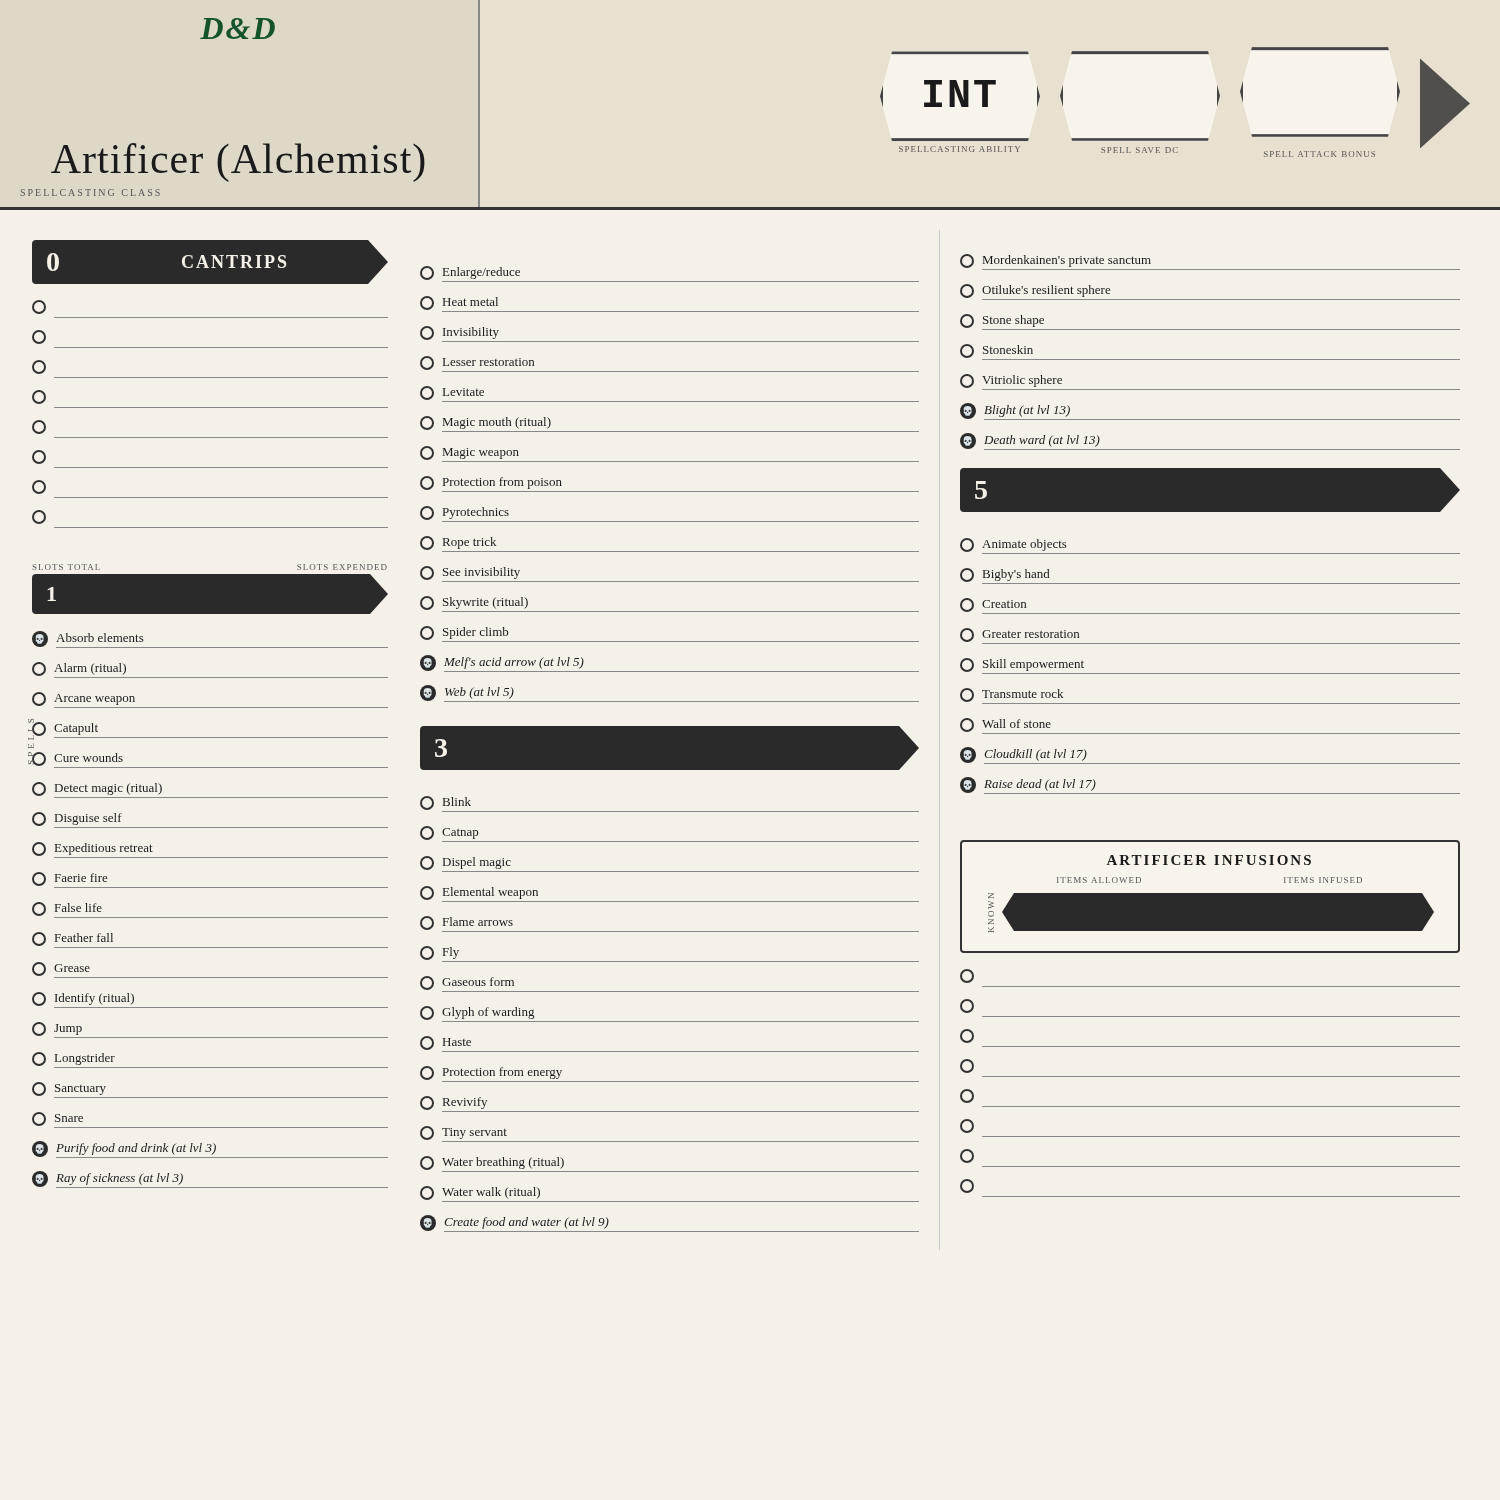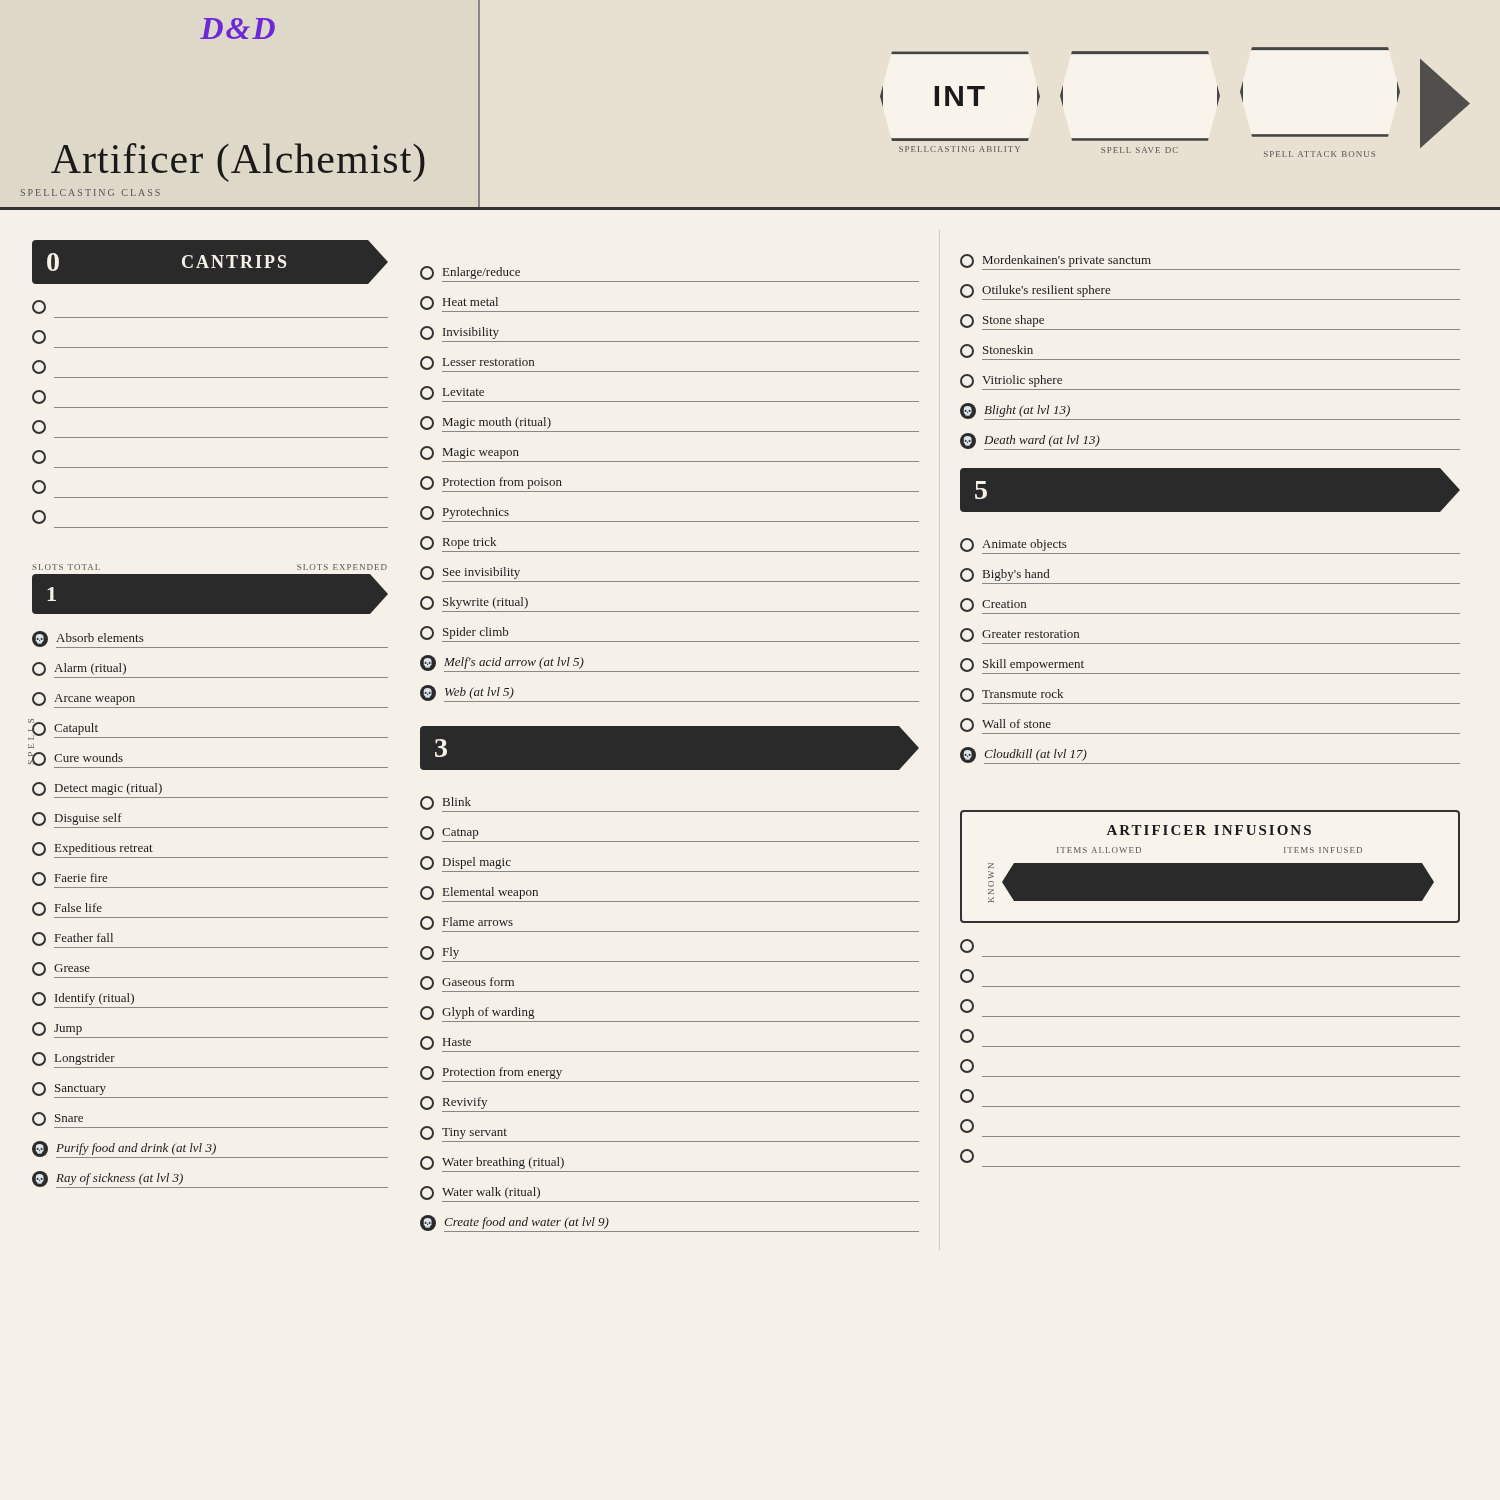--- a/index.html
+++ b/index.html
@@ -33,21 +33,21 @@
       justify-content: flex-end;
       padding-bottom: 12px;
     }
     .dnd-logo {
       position: absolute;
       top: 10px;
       left: 50%;
       transform: translateX(-50%);
       font-size: 32px;
       font-weight: 900;
-      color: #6d28d9;
+      color: #14532d;
       font-style: italic;
       letter-spacing: 2px;
     }
     .class-title {
       font-family: 'Palatino Linotype', Palatino, serif;
       font-size: 42px;
       font-weight: 400;
       letter-spacing: 1px;
       color: #1a1a1a;
       margin-top: 50px;
@@ -87,23 +87,23 @@
     .ability-box-label {
       font-size: 9px;
       letter-spacing: 1.5px;
       text-transform: uppercase;
       color: #555;
       text-align: center;
       margin-top: 4px;
       line-height: 1.3;
     }
     .ability-box-value {
-      font-size: 30px;
+      font-size: 40px;
       font-weight: 700;
-      font-family: Liberation Sans, sans-serif;
+      font-family: Liberation Mono, monospace;
       letter-spacing: 2px;
     }
 
     
     .main-content {
       display: grid;
       grid-template-columns: 380px 1fr 1fr;
       gap: 0;
       padding: 20px 20px;
       background: #f5f0e8;
@@ -673,20 +673,24 @@
         <div class="spell-name">Transmute rock</div>
       </div>
     <div class="spell-line">
         <div class="spell-circle"></div>
         <div class="spell-name">Wall of stone</div>
       </div>
     <div class="spell-line">
       <div class="spell-skull"></div>
       <div class="spell-name italic">Cloudkill <em>(at lvl 17)</em></div>
     </div>
+    <div class="spell-line">
+      <div class="spell-skull"></div>
+      <div class="spell-name italic">Raise dead <em>(at lvl 17)</em></div>
+    </div>
 
     <div style="height:18px;"></div>
 
     <div class="infusions-section">
       <div class="infusions-title">ARTIFICER INFUSIONS</div>
       <div class="infusions-labels">
         <span>ITEMS ALLOWED</span>
         <span>ITEMS INFUSED</span>
       </div>
       <div class="infusions-slot-row">

